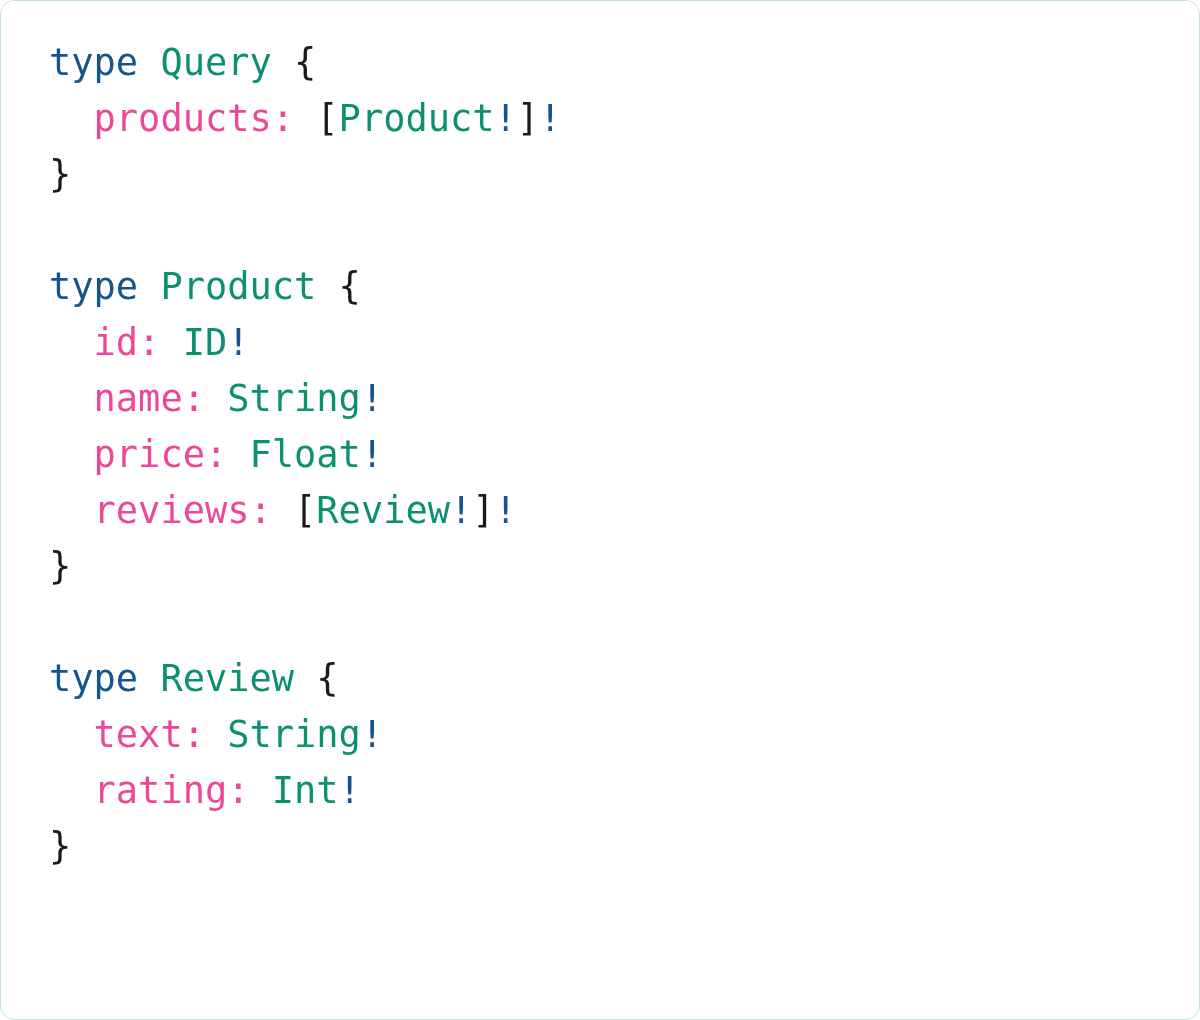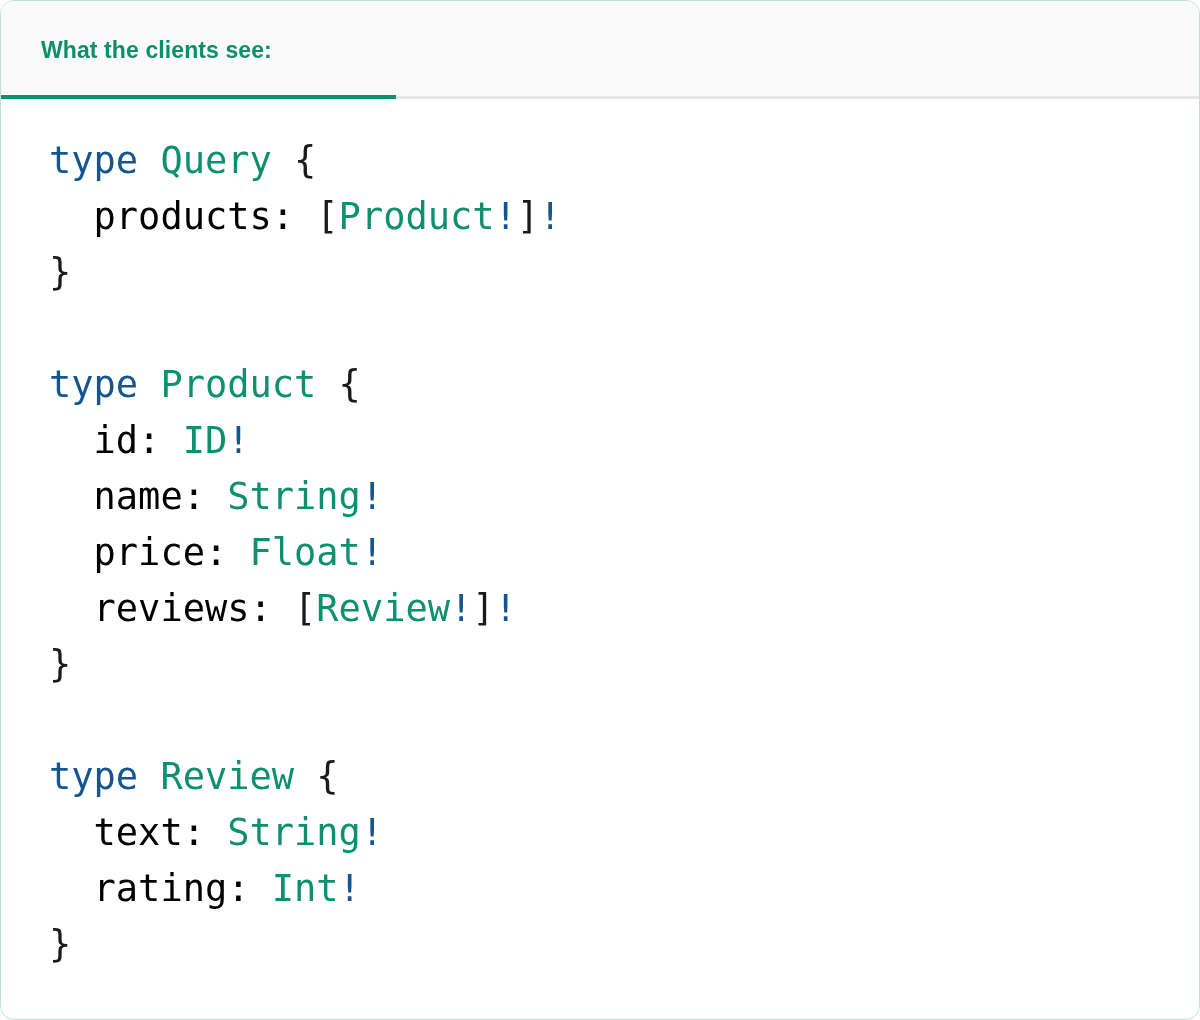--- a/index.html
+++ b/index.html
@@ -86,33 +86,26 @@
     color: #1a1a1a;
   }
   .code-line {
     white-space: pre;
     min-height: 56px;
   }
   .tok-kw   { color: #14548f; }
   .tok-type { color: #0d9070; }
   .tok-bang { color: #14548f; }
   .tok-punc { color: #1a1a1a; }
-  .tok-field{ color: #000000; }
+  .tok-field{ color: #ec4899; }
   .tok-plain{ color: #1a1a1a; }
 </style>
 </head>
 <body>
 
 <div class="card">
 
-  <div class="tabstrip">
-    <div class="tab">
-      <span class="tab-label">What the clients see:</span>
-    </div>
-    <div class="tab-underline"></div>
-    <div class="strip-rule"></div>
-  </div>
 
   <div class="code-pane">
     <pre class="code-block" id="code-block"><div class="code-line"><span class="tok-kw">type</span><span class="tok-plain"> </span><span class="tok-type">Query</span><span class="tok-plain"> </span><span class="tok-punc">{</span></div><div class="code-line"><span class="tok-field">  products:</span><span class="tok-plain"> </span><span class="tok-punc">[</span><span class="tok-type">Product</span><span class="tok-bang">!</span><span class="tok-punc">]</span><span class="tok-bang">!</span></div><div class="code-line"><span class="tok-punc">}</span></div><div class="code-line">&nbsp;</div><div class="code-line"><span class="tok-kw">type</span><span class="tok-plain"> </span><span class="tok-type">Product</span><span class="tok-plain"> </span><span class="tok-punc">{</span></div><div class="code-line"><span class="tok-field">  id:</span><span class="tok-plain"> </span><span class="tok-type">ID</span><span class="tok-bang">!</span></div><div class="code-line"><span class="tok-field">  name:</span><span class="tok-plain"> </span><span class="tok-type">String</span><span class="tok-bang">!</span></div><div class="code-line"><span class="tok-field">  price:</span><span class="tok-plain"> </span><span class="tok-type">Float</span><span class="tok-bang">!</span></div><div class="code-line"><span class="tok-field">  reviews:</span><span class="tok-plain"> </span><span class="tok-punc">[</span><span class="tok-type">Review</span><span class="tok-bang">!</span><span class="tok-punc">]</span><span class="tok-bang">!</span></div><div class="code-line"><span class="tok-punc">}</span></div><div class="code-line">&nbsp;</div><div class="code-line"><span class="tok-kw">type</span><span class="tok-plain"> </span><span class="tok-type">Review</span><span class="tok-plain"> </span><span class="tok-punc">{</span></div><div class="code-line"><span class="tok-field">  text:</span><span class="tok-plain"> </span><span class="tok-type">String</span><span class="tok-bang">!</span></div><div class="code-line"><span class="tok-field">  rating:</span><span class="tok-plain"> </span><span class="tok-type">Int</span><span class="tok-bang">!</span></div><div class="code-line"><span class="tok-punc">}</span></div></pre>
   </div>
 
 </div>
 
 </body></html>

